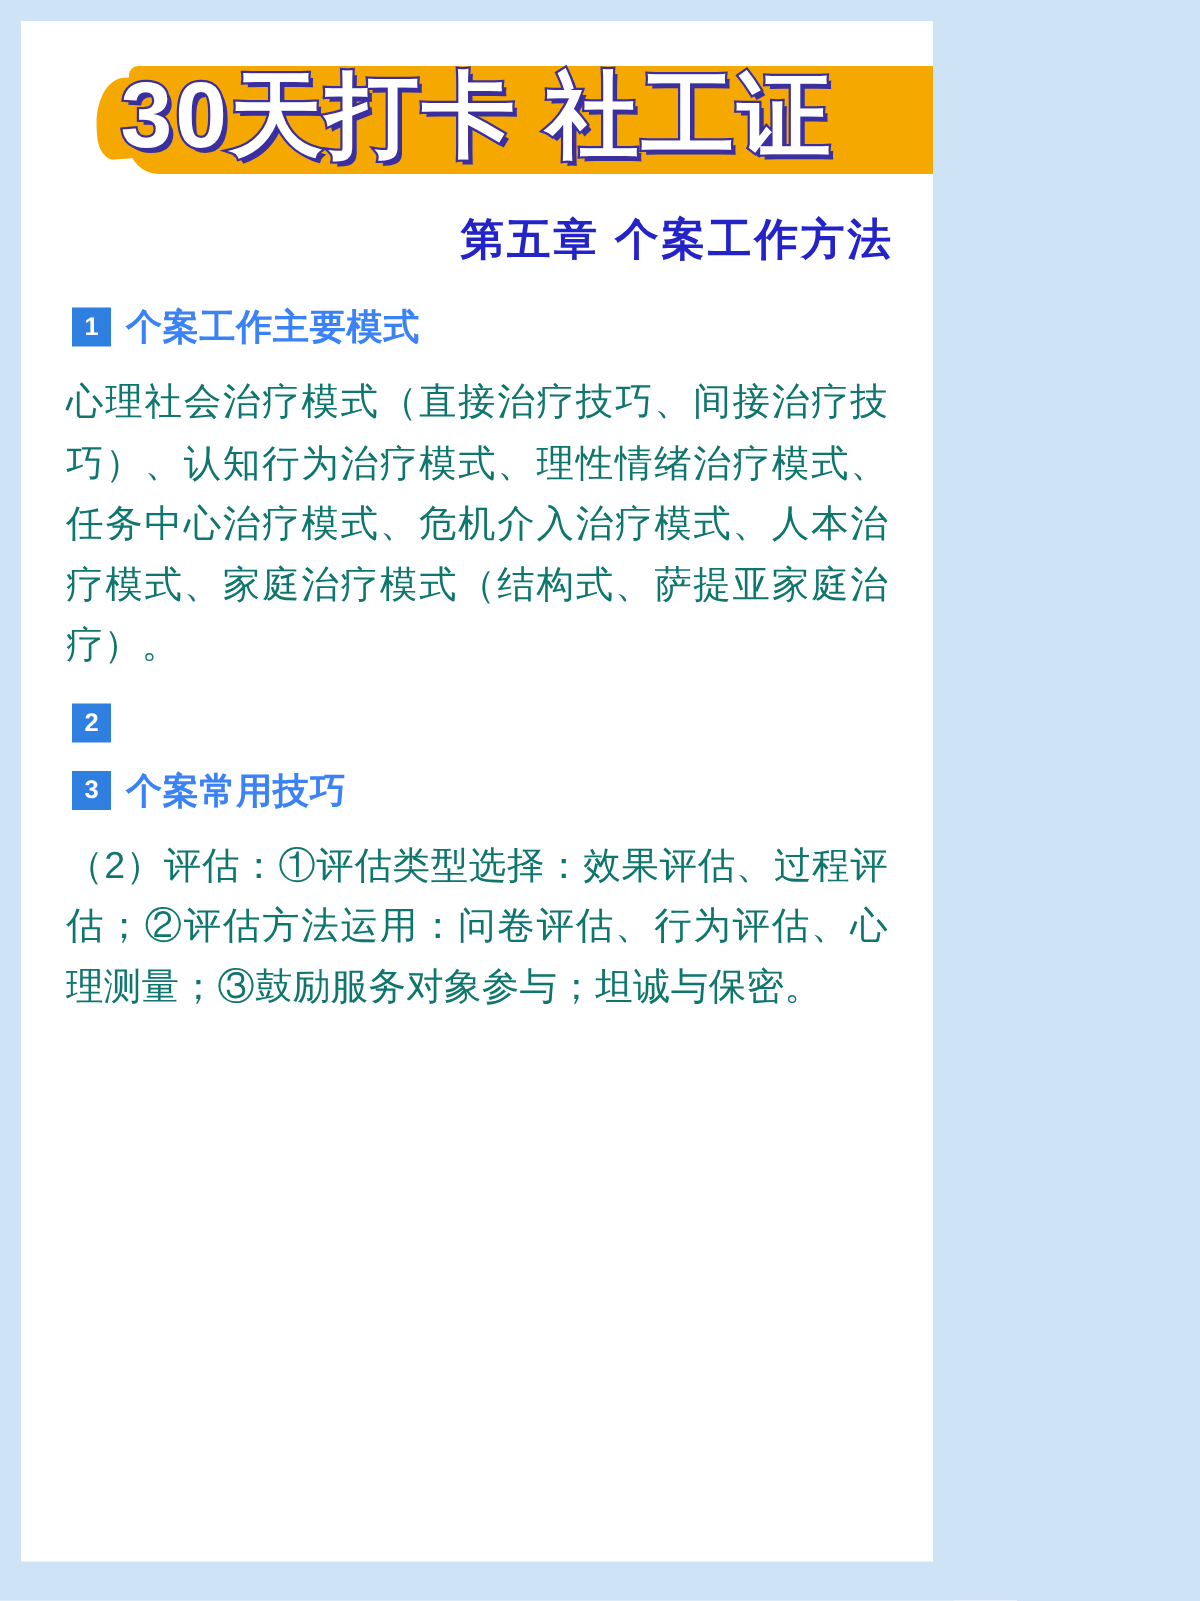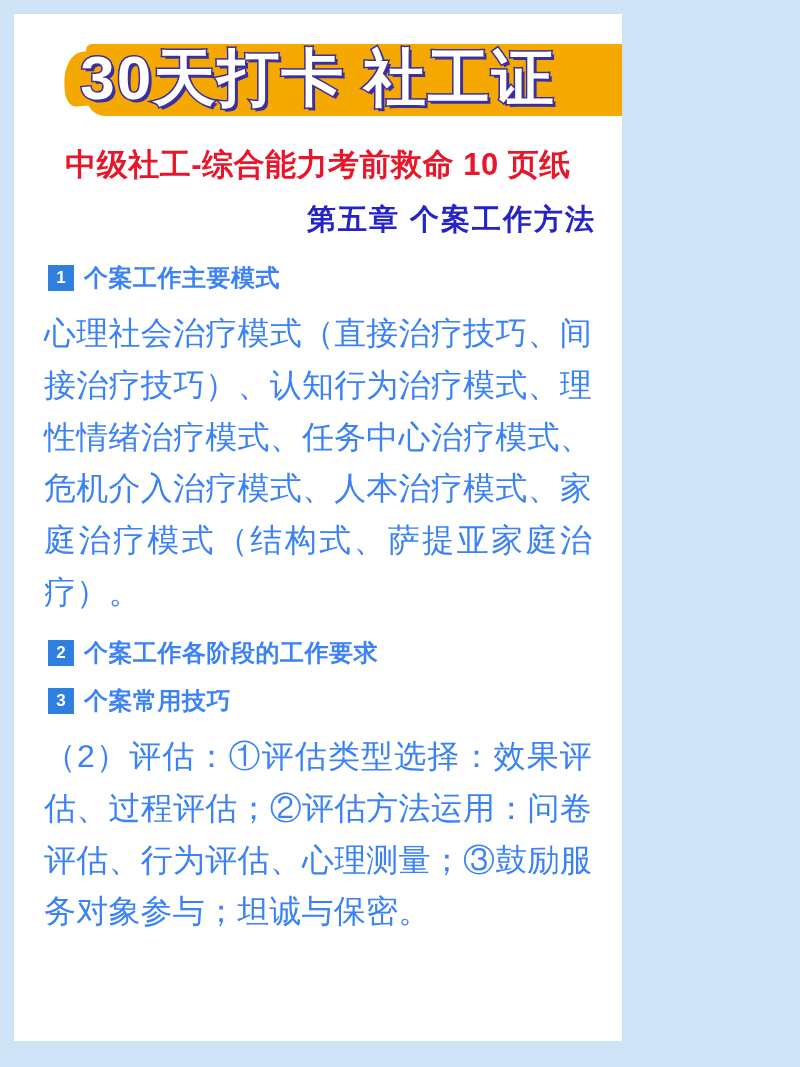--- a/index.html
+++ b/index.html
@@ -137,54 +137,52 @@
   }
   .sec-title {
     color: #3b82f6;
     font-size: 24px;
     font-weight: bold;
     letter-spacing: 0.5px;
   }
 
   
   .body-text {
-    color: #3b82f6;
-    font-size: 32px;
+    color: #0f766e;
+    font-size: 25px;
     line-height: 1.62;
     margin: 0 4px 18px 4px;
     text-align: justify;
     letter-spacing: 0.2px;
   }
 </style>
 </head>
 <body>
 
 <div class="page">
   <div class="card">
 
     <div class="banner">
       <div class="brush"></div>
       <div class="banner-text">
         <span class="banner-main">30天打卡</span>
         <span class="banner-sub">社工证</span>
       </div>
     </div>
 
-    <div class="headline">中级社工-综合能力考前救命 10 页纸</div>
     <div class="chapter">第五章  个案工作方法</div>
 
     <div class="sec-head">
       <div class="num-box">1</div>
       <div class="sec-title">个案工作主要模式</div>
     </div>
     <p class="body-text">心理社会治疗模式（直接治疗技巧、间接治疗技巧）、认知行为治疗模式、理性情绪治疗模式、任务中心治疗模式、危机介入治疗模式、人本治疗模式、家庭治疗模式（结构式、萨提亚家庭治疗）。</p>
 
     <div class="sec-head">
       <div class="num-box">2</div>
-      <div class="sec-title">个案工作各阶段的工作要求</div>
     </div>
 
     <div class="sec-head">
       <div class="num-box">3</div>
       <div class="sec-title">个案常用技巧</div>
     </div>
     <p class="body-text">（2）评估：①评估类型选择：效果评估、过程评估；②评估方法运用：问卷评估、行为评估、心理测量；③鼓励服务对象参与；坦诚与保密。</p>
 
   </div>
 </div>

